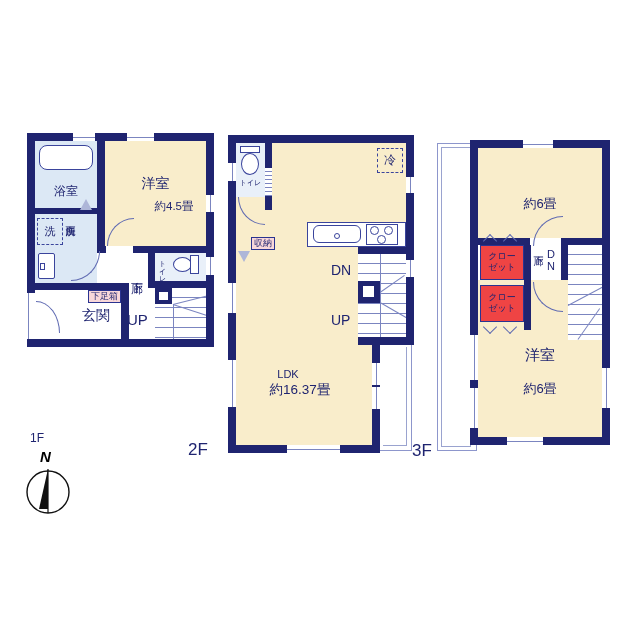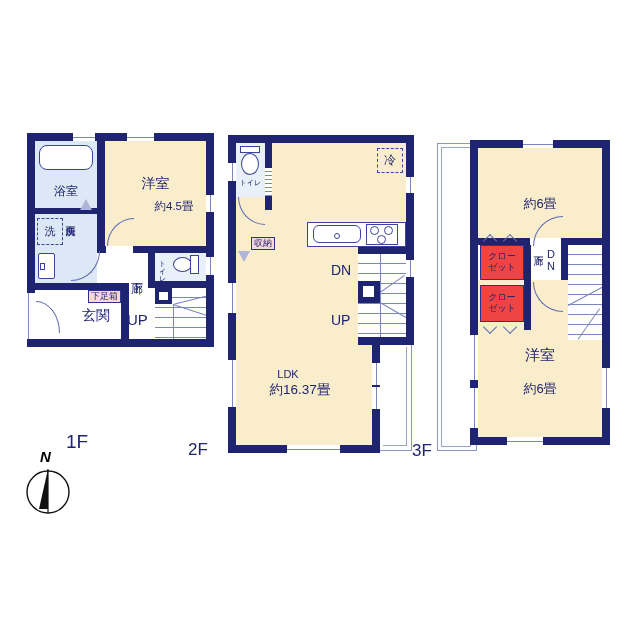--- a/index.html
+++ b/index.html
@@ -211,21 +211,21 @@
     <div class="arc tl" style="left:98px;top:76px;width:29px;height:29px;"></div>
     <div class="arc bl" style="left:98px;top:142px;width:29px;height:29px;"></div>
 
     <div class="lbl c" style="left:43px;top:55px;width:124px;font-size:13px;">約6畳</div>
     <div class="lbl vtext" style="left:96px;top:108px;font-size:10px;height:32px;letter-spacing:0;">廊下</div>
     <div class="lbl vtext" style="left:110px;top:108px;font-size:11px;height:32px;letter-spacing:0;">DN</div>
     <div class="lbl c" style="left:43px;top:206px;width:124px;font-size:15px;">洋室</div>
     <div class="lbl c" style="left:43px;top:240px;width:124px;font-size:13px;">約6畳</div>
   </div>
 
-  <div class="lbl" style="left:30px;top:431px;font-size:19px;margin-left:36px;">1F</div>
+  <div class="lbl" style="left:30px;top:431px;font-size:12px;">1F</div>
   <div class="lbl" style="left:188px;top:440px;font-size:17px;">2F</div>
   <div class="lbl" style="left:412px;top:441px;font-size:17px;">3F</div>
 
   <div class="abs" style="left:24px;top:448px;width:60px;height:80px;">
     <div class="lbl" style="left:16px;top:0;font-size:15px;font-weight:bold;font-style:italic;color:#000;">N</div>
     <svg width="48" height="56" viewBox="0 0 48 56" style="position:absolute;left:0;top:14px;">
       <circle cx="24" cy="30" r="21" fill="#ffffff" stroke="#111111" stroke-width="1.4"></circle>
       <line x1="24" y1="7" x2="24" y2="51" stroke="#111111" stroke-width="1.2"></line>
       <polygon points="24,7 15,47 24,47" fill="#111111"></polygon>
     </svg>

